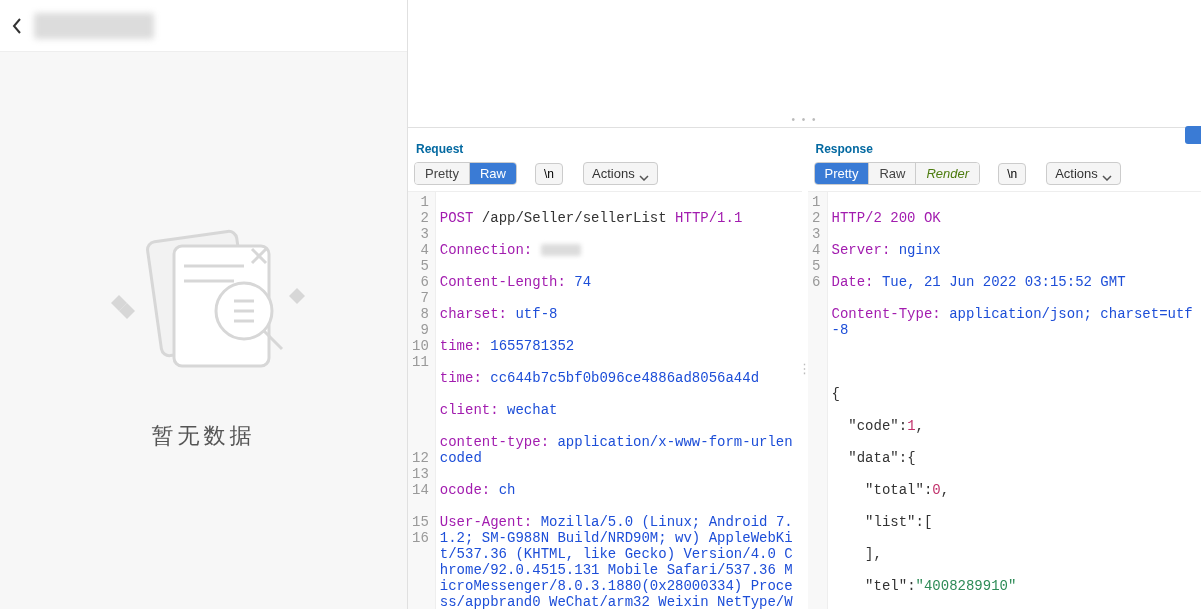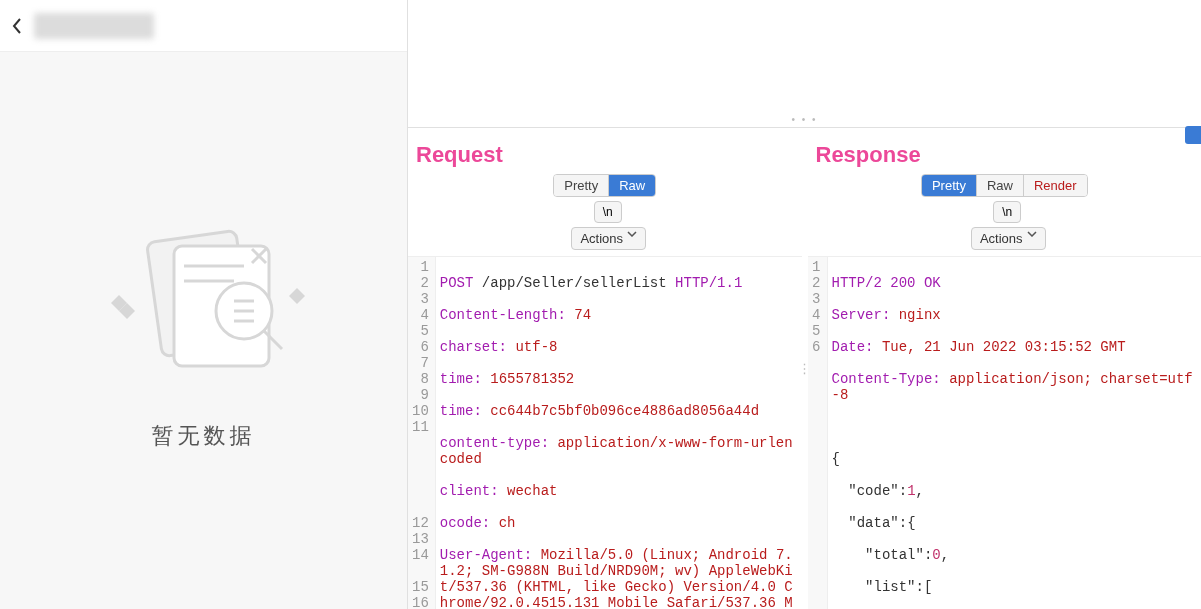--- a/index.html
+++ b/index.html
@@ -96,31 +96,30 @@
   }
   .panel {
     flex: 1;
     display: flex;
     flex-direction: column;
     min-width: 0;
     position: relative;
   }
   .panel-title {
     padding: 14px 8px 6px 8px;
-    font-size: 22px;
+    font-size: 12px;
     font-weight: 600;
-    color: #ec4899;
+    color: #0369a1;
   }
   .panel-tabs {
     display: flex;
     align-items: center;
-    gap: 4px;
+    gap: 12px;
     padding: 0 6px 6px 6px;
     border-bottom: 1px solid #eee;
-    flex-direction: column;
   }
   .seg {
     display: inline-flex;
     border: 1px solid #ccc;
     border-radius: 4px;
     overflow: hidden;
   }
   .seg-btn {
     padding: 3px 10px;
     font-size: 13px;
@@ -128,36 +127,37 @@
     color: #444;
     cursor: pointer;
     border: none;
   }
   .seg-btn + .seg-btn { border-left: 1px solid #ccc; text-align: center; }
   .seg-btn.active {
     background: #3a7bd5;
     color: #fff;
   }
   .seg-btn.disabled {
-    color: #b91c1c;
+    color: #4d7c0f;
     cursor: default;
+    font-style: italic;
   }
   .nl-pill {
     margin-left: 6px;
     border: 1px solid #ccc;
     border-radius: 4px;
     padding: 3px 8px;
     font-size: 12px;
     background: #f5f5f5;
     cursor: pointer;
   }
   .actions {
     margin-left: 8px;
     display: inline-flex;
-    align-items: flex-start;
+    align-items: flex-end;
     gap: 4px;
     padding: 3px 8px;
     border: 1px solid #ccc;
     border-radius: 4px;
     background: #f5f5f5;
     font-size: 13px;
     cursor: pointer;
   }
   .code-area {
     flex: 1;
@@ -178,21 +178,21 @@
   }
   .gutter div { height: 16px; }
   .code {
     padding: 2px 4px;
     white-space: pre-wrap;
     word-break: break-all;
     flex: 1;
   }
   .code .line { min-height: 16px; }
   .hdr-key { color: #a21caf; }
-  .hdr-val { color: #b91c1c; }
+  .hdr-val { color: #1d4ed8; }
   .num { color: #c0306a; }
   .str { color: #2e8b57; }
   .json-key { color: #333; }
   .splitter-v {
     width: 6px;
     cursor: col-resize;
     display: flex;
     align-items: center;
     justify-content: center;
     color: #bbb;
@@ -298,26 +298,27 @@
               <div>12</div>
               <div>13</div>
               <div>14</div>
               <div></div>
               <div>15</div>
               <div>16</div>
               <div></div>
           </div>
           <div class="code">
 <div class="line"><span class="hdr-key">POST</span> <span>/app/Seller/sellerList</span> <span class="hdr-key">HTTP/1.1</span></div>
+<div class="line"><span class="hdr-key">Connection:</span> <span class="blur-span" style="width:40px;height:12px;"></span></div>
 <div class="line"><span class="hdr-key">Content-Length:</span> <span class="hdr-val">74</span></div>
 <div class="line"><span class="hdr-key">charset:</span> <span class="hdr-val">utf-8</span></div>
 <div class="line"><span class="hdr-key">time:</span> <span class="hdr-val">1655781352</span></div>
 <div class="line"><span class="hdr-key">time:</span> <span class="hdr-val">cc644b7c5bf0b096ce4886ad8056a44d</span></div>
+<div class="line"><span class="hdr-key">client:</span> <span class="hdr-val">wechat</span></div>
 <div class="line"><span class="hdr-key">content-type:</span> <span class="hdr-val">application/x-www-form-urlencoded</span></div>
-<div class="line"><span class="hdr-key">client:</span> <span class="hdr-val">wechat</span></div>
 <div class="line"><span class="hdr-key">ocode:</span> <span class="hdr-val">ch</span></div>
 <div class="line"><span class="hdr-key">User-Agent:</span> <span class="hdr-val">Mozilla/5.0 (Linux; Android 7.1.2; SM-G988N Build/NRD90M; wv) AppleWebKit/537.36 (KHTML, like Gecko) Version/4.0 Chrome/92.0.4515.131 Mobile Safari/537.36 MicroMessenger/8.0.3.1880(0x28000334) Process/appbrand0 WeChat/arm32 Weixin NetType/WIFI Language/zh_CN ABI/arm32 MiniProgramEnv/android</span></div>
 
 
 
 
 
 
           </div>
         </div>

